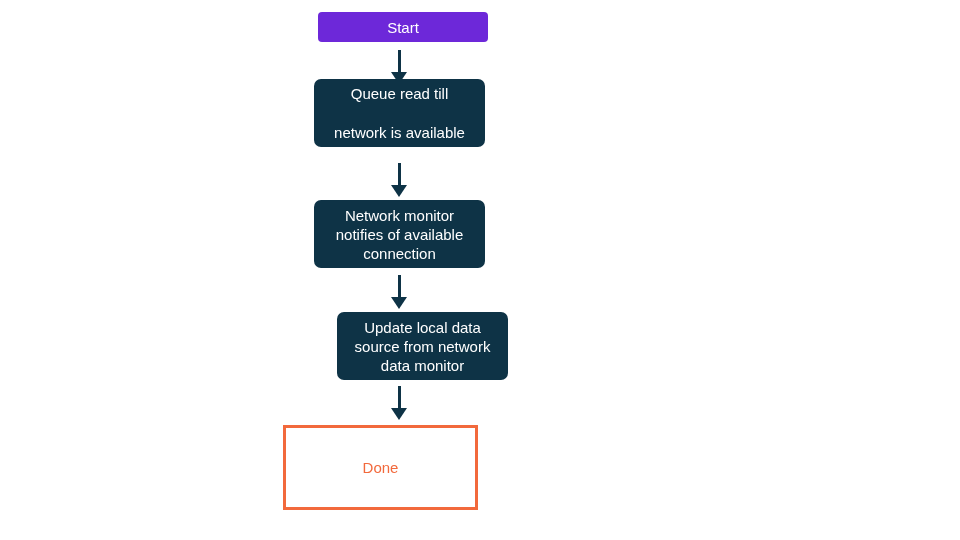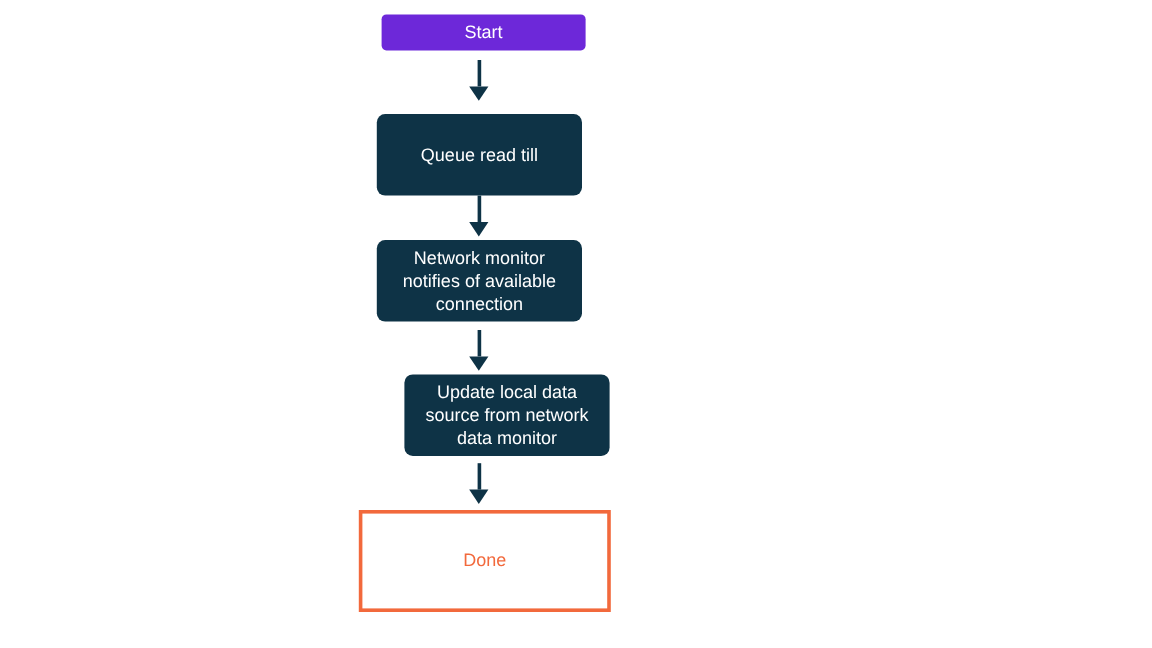--- a/index.html
+++ b/index.html
@@ -40,27 +40,27 @@
   .node-process {
     left: 314px;
     width: 171px;
     height: 68px;
     background: #0e3346;
     color: #ffffff;
     border-radius: 7px;
     font-size: 15px;
     line-height: 19px;
   }
-  .node-process.p1 { top: 95px; gap: 20px; }
+  .node-process.p1 { top: 79px; gap: 20px; }
   .node-process.p2 { top: 200px; }
   .node-process.p3 { top: 312px; margin-left: 23px; }
   .node-end {
-    left: 299px;
+    left: 283px;
     top: 425px;
-    width: 210px;
+    width: 195px;
     height: 85px;
     background: #ffffff;
     border: 3px solid #f2693c;
     color: #f2693c;
     font-size: 15px;
   }
   .arrow {
     position: absolute;
     left: 391px;
     width: 16px;
@@ -94,20 +94,21 @@
     <span class="line">Start</span>
   </div>
 
   <div class="arrow a1">
     <div class="arrow-shaft"></div>
     <div class="arrow-head"></div>
   </div>
 
   <div class="node node-process p1">
     <span class="line">Queue read till</span>
+    <span class="line">network is available</span>
   </div>
 
   <div class="arrow a2">
     <div class="arrow-shaft"></div>
     <div class="arrow-head"></div>
   </div>
 
   <div class="node node-process p2">
     <span class="line">Network monitor</span>
     <span class="line">notifies of available</span>

